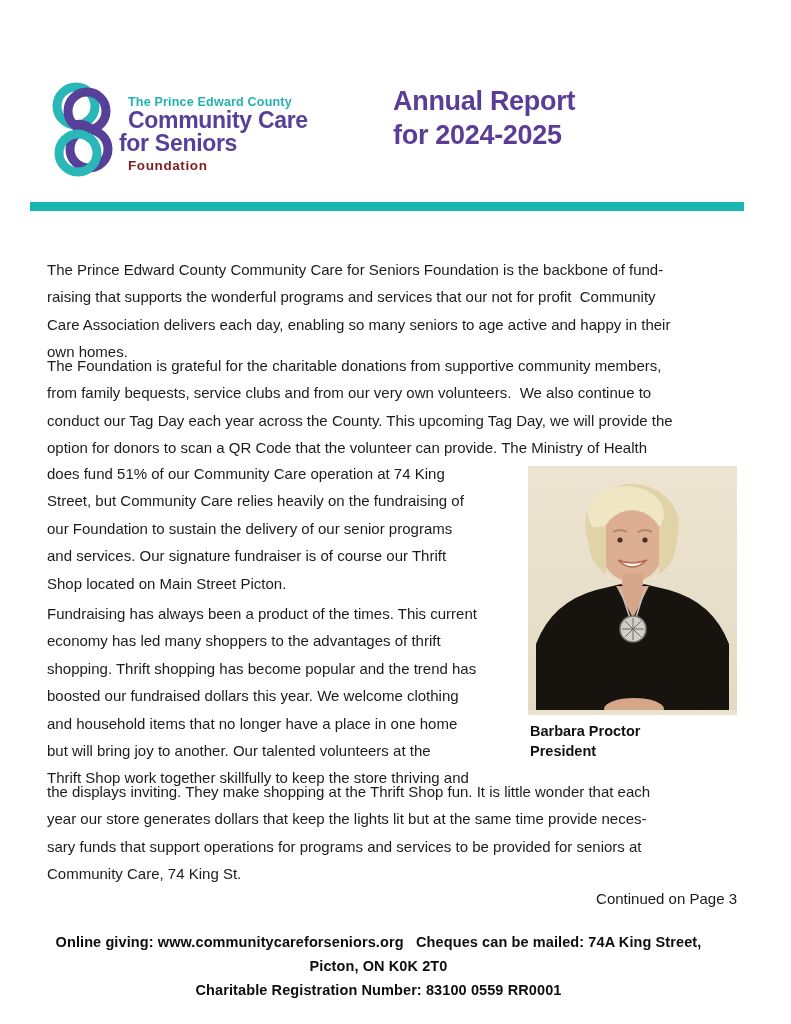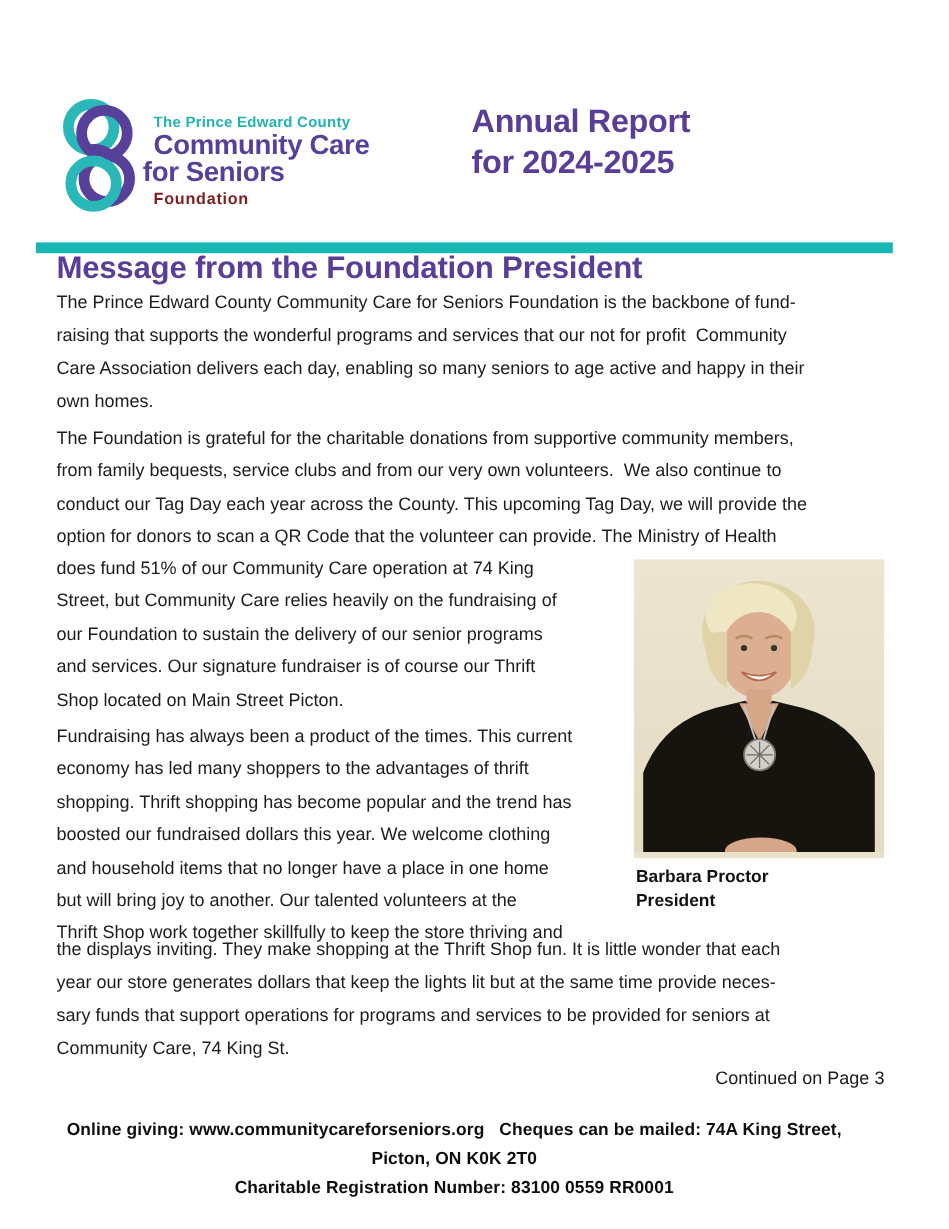--- a/index.html
+++ b/index.html
@@ -19,21 +19,21 @@
                 font-weight:bold;font-size:27px;line-height:34px;letter-spacing:-.3px;}
 
   
   #bar-top{left:30px;top:168px;width:714px;height:9px;background:#18b7b3;}
   #bar-bottom{left:0;top:1012px;width:791px;height:12px;background:#18b7b3;}
 
   
   #heading{left:47px;top:174px;font-size:26px;font-weight:bold;color:#5a3d96;letter-spacing:-.2px;}
   .bodytext{font-size:15px;line-height:27.4px;color:#1c1c1c;}
   .tline{white-space:pre;}
-  #para1{left:47px;top:205px;width:707px;}
+  #para1{left:47px;top:222px;width:707px;}
   #para2{left:47px;top:318px;width:707px;}
   #para2-wrap{left:47px;top:426px;width:492px;}
   #para3-wrap{left:47px;top:566px;width:500px;}
   #para3{left:47px;top:744px;width:707px;}
   #continued{left:47px;top:856px;width:690px;text-align:right;font-size:15px;}
 
   
   #photo{left:528px;top:432px;width:209px;height:249px;}
   #caption{left:530px;top:688px;font-weight:bold;font-size:14.5px;line-height:19.5px;color:#111;}
 
@@ -63,21 +63,20 @@
     <div class="logo-sub">Foundation</div>
   </div>
 
   <div class="abs" id="report-title">
     <div>Annual Report</div>
     <div>for 2024-2025</div>
   </div>
 
   <div class="abs" id="bar-top"></div>
 
-  <div class="abs" id="heading">Message from the Foundation President</div>
 
   <div class="abs bodytext" id="para1">
       <div class="tline">The Prince Edward County Community Care for Seniors Foundation is the backbone of fund-</div>
       <div class="tline">raising that supports the wonderful programs and services that our not for profit  Community</div>
       <div class="tline">Care Association delivers each day, enabling so many seniors to age active and happy in their</div>
       <div class="tline">own homes.</div>
     </div>
   <div class="abs bodytext" id="para2">
       <div class="tline">The Foundation is grateful for the charitable donations from supportive community members,</div>
       <div class="tline">from family bequests, service clubs and from our very own volunteers.  We also continue to</div>

